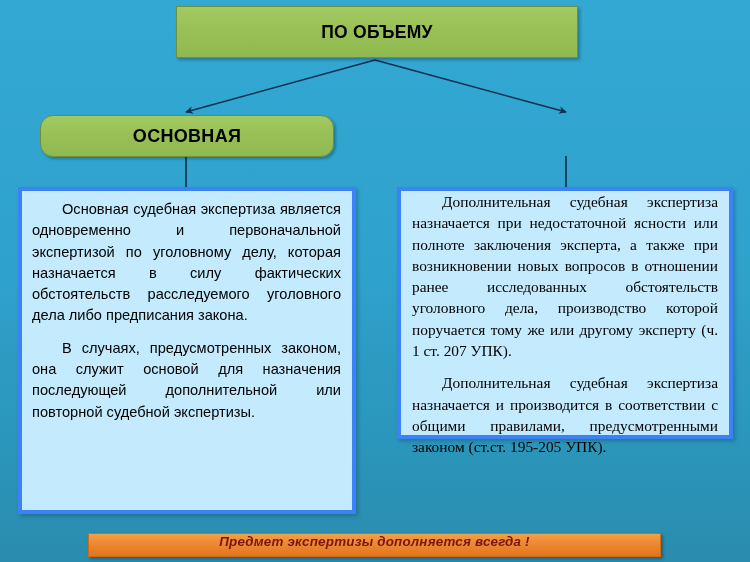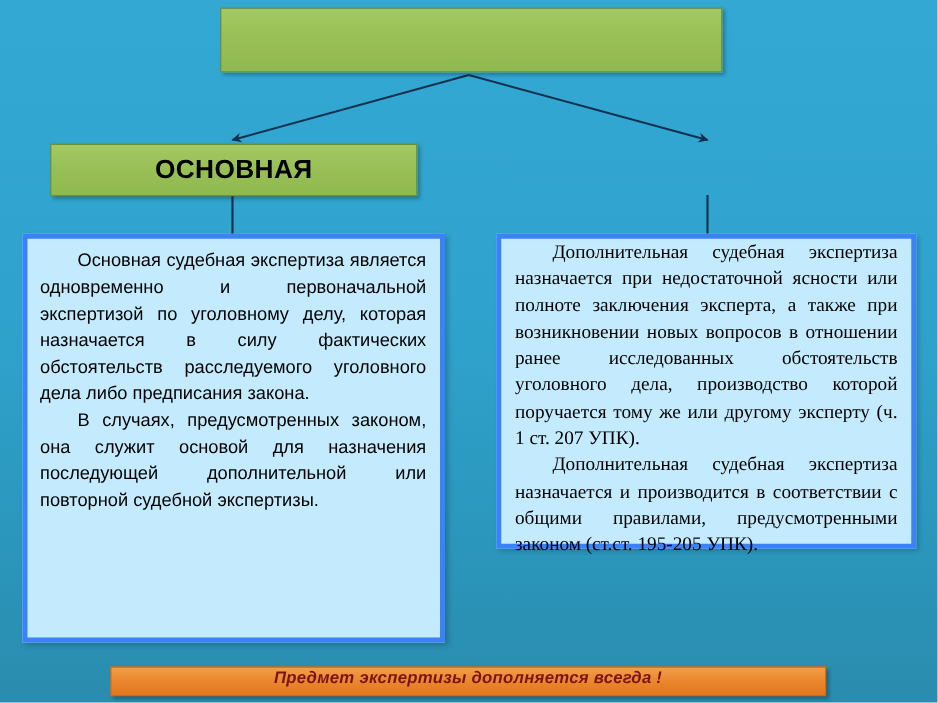--- a/index.html
+++ b/index.html
@@ -21,21 +21,21 @@
     border:1px solid #6f8f3a;
     box-shadow:2px 2px 3px rgba(0,0,0,0.28);
     display:flex;align-items:center;justify-content:center;
     text-align:center;
     color:#000;
     font-weight:bold;
     letter-spacing:0.3px;
     line-height:1.16;
   }
   #title-box{left:176px;top:6px;width:400px;height:50px;font-size:17.5px;}
-  #box-main{left:40px;top:115px;width:292px;height:40px;font-size:21px;}
+  #box-main{left:40px;top:115px;width:292px;height:40px;font-size:18px;border-radius:13px;}
   #box-extra{left:422px;top:115px;width:288px;height:40px;font-size:16.5px;}
 
   
   .panel{
     position:absolute;
     background:#c3eafd;
     border:4px solid #3b82f6;
     box-shadow:2px 2px 4px rgba(0,0,0,0.22);
     box-sizing:border-box;
     color:#000000;
@@ -45,21 +45,21 @@
 
   .ptext{margin:0;text-align:justify;text-align-last:left;text-justify:inter-word;}
   #panel-main .ptext{
     font-family:"Liberation Sans", sans-serif;
     font-size:14.6px;line-height:21.3px;text-indent:30px;
   }
   #panel-extra .ptext{
     font-family:"Liberation Serif", serif;
     font-size:15.4px;line-height:21.3px;text-indent:30px;
   }
-  .ptext + .ptext{margin-top:0;}
+  .ptext + .ptext{margin-top:11px;}
 
   
   #footer-banner{
     position:absolute;left:88px;top:533px;width:573px;height:24px;
     background:linear-gradient(180deg,#f0a04a 0%,#ec8b33 40%,#e2751c 100%);
     border:1px solid #d16a14;
     box-shadow:2px 2px 3px rgba(0,0,0,0.3);
     display:flex;align-items:flex-start;justify-content:center;
     color:#7d1414;
     font-size:13.4px;font-weight:bold;font-style:italic;
@@ -79,21 +79,21 @@
       </marker>
     </defs>
     <path d="M375,60 L186,112" stroke="#10304f" stroke-width="1.6" fill="none" marker-end="url(#ah)"></path>
     <path d="M375,60 L566,112" stroke="#10304f" stroke-width="1.6" fill="none" marker-end="url(#ah)"></path>
     <path d="M186,156 L186,188" stroke="#10304f" stroke-width="1.7" fill="none"></path>
     <path d="M566,156 L566,188" stroke="#10304f" stroke-width="1.7" fill="none"></path>
   </svg>
 
   <div class="greenbox" id="title-box">
     <div>
-      <br>
+      <span>ПО ОБЪЕМУ</span><br>
     </div>
   </div>
 
   <div class="greenbox" id="box-main">
     <span>ОСНОВНАЯ</span>
   </div>
 
 
   <div class="panel" id="panel-main">
     <p class="ptext">Основная судебная экспертиза является одновременно и первоначальной экспертизой по уголовному делу, которая назначается в силу фактических обстоятельств расследуемого уголовного дела либо предписания закона.</p>

